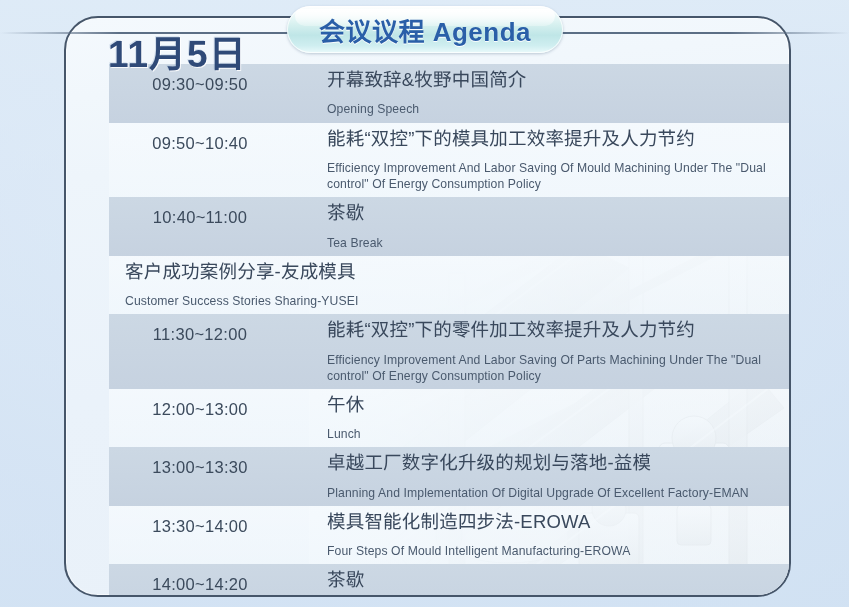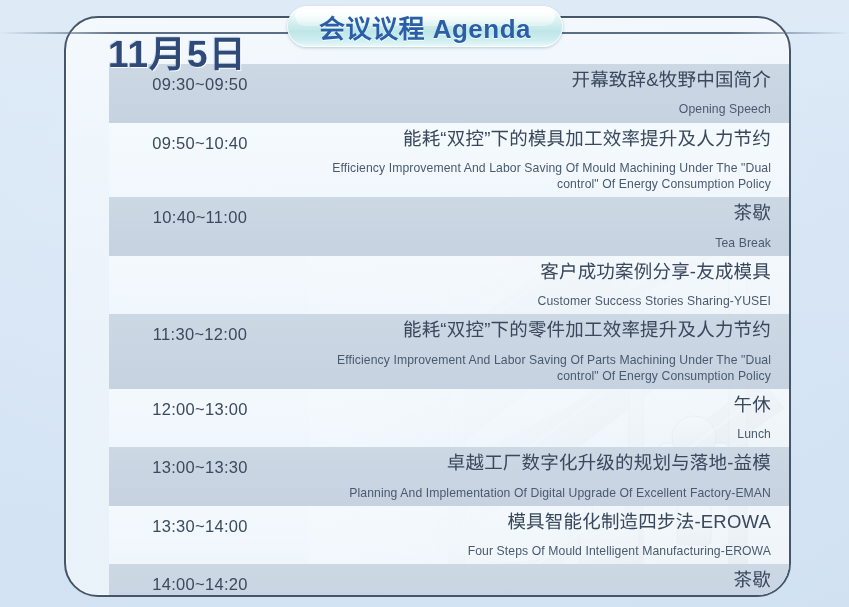--- a/index.html
+++ b/index.html
@@ -118,21 +118,20 @@
     color: #3b4a5c;
     padding-top: 7px;
     letter-spacing: 0.3px;
     white-space: nowrap;
   }
   .cell-topic {
     flex: 1 1 auto;
     padding-left: 16px;
     padding-right: 18px;
     min-width: 0;
-    text-align: right;
   }
   .topic-cn {
     font-size: 18.5px;
     color: #39485c;
     line-height: 1.32;
     letter-spacing: 0.2px;
   }
   .topic-en {
     font-size: 12.2px;
     color: #4a5a6e;
@@ -160,21 +159,21 @@
   #title-rule-left  { left: 0px;   width: 300px; }
   #title-rule-right {
     right: 0px; width: 300px;
     background: linear-gradient(270deg, rgba(70,90,115,0) 0%, #5b6e85 40%, #5b6e85 100%);
   }
   #title-pill {
     position: absolute;
     left: 287px;
     top: 0px;
     width: 276px;
-    height: 41px;
+    height: 47px;
     border-radius: 24px;
     background:
       linear-gradient(180deg, #ffffff 0%, #f2fbfb 16%, #d6f0ef 40%, #bfe6e7 62%, #cfeef0 84%, #eafafb 100%);
     box-shadow:
       0 1px 3px rgba(60,90,120,0.30),
       0 0 0 1px rgba(255,255,255,0.75) inset;
     pointer-events: auto;
   }
   #title-pill-gloss {
     position: absolute;

